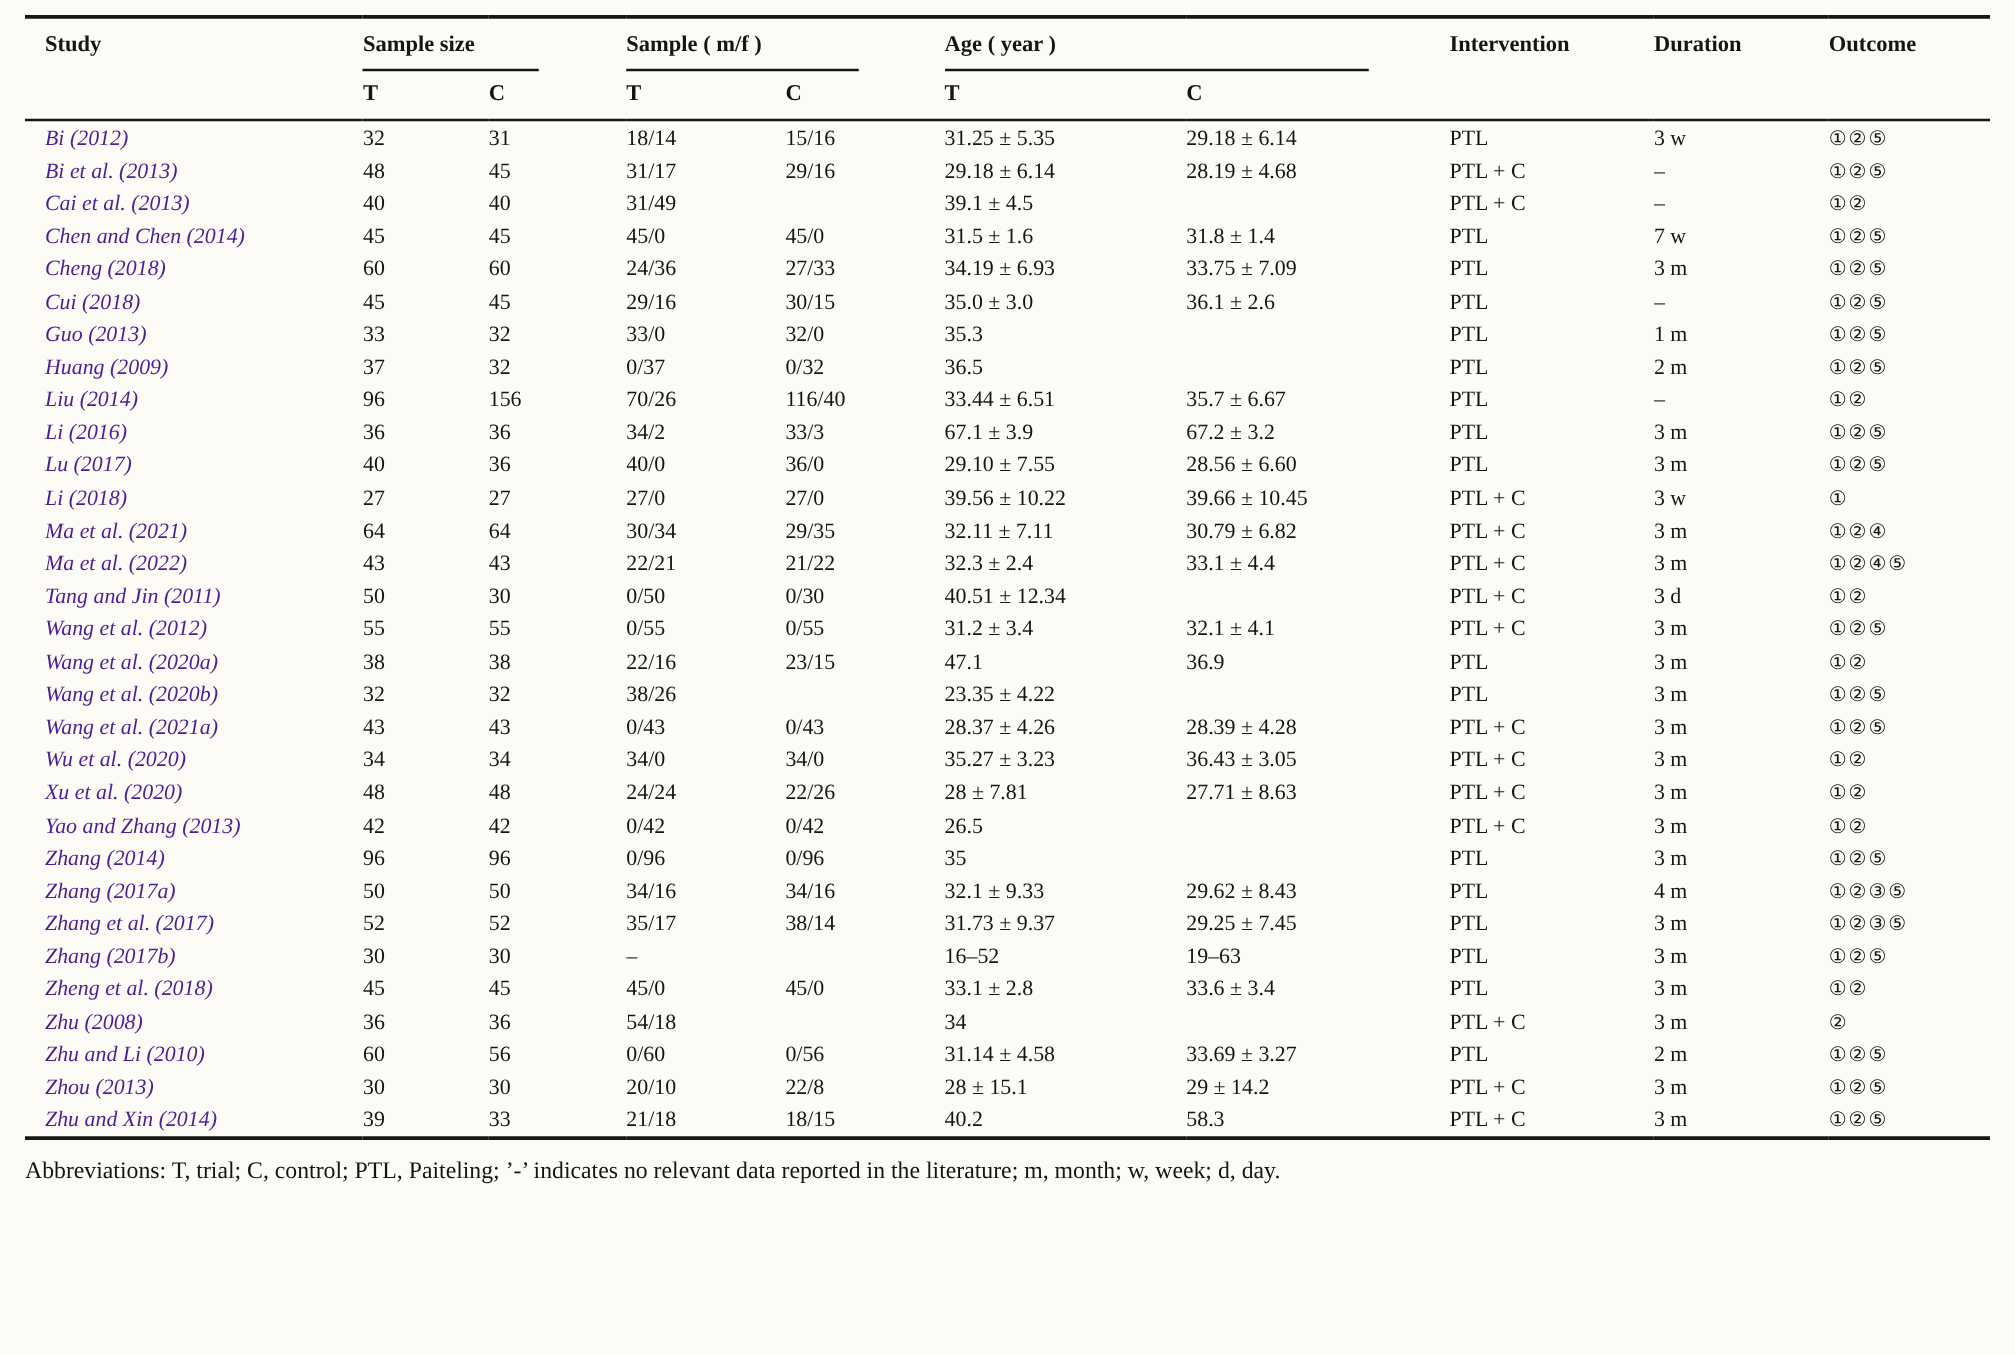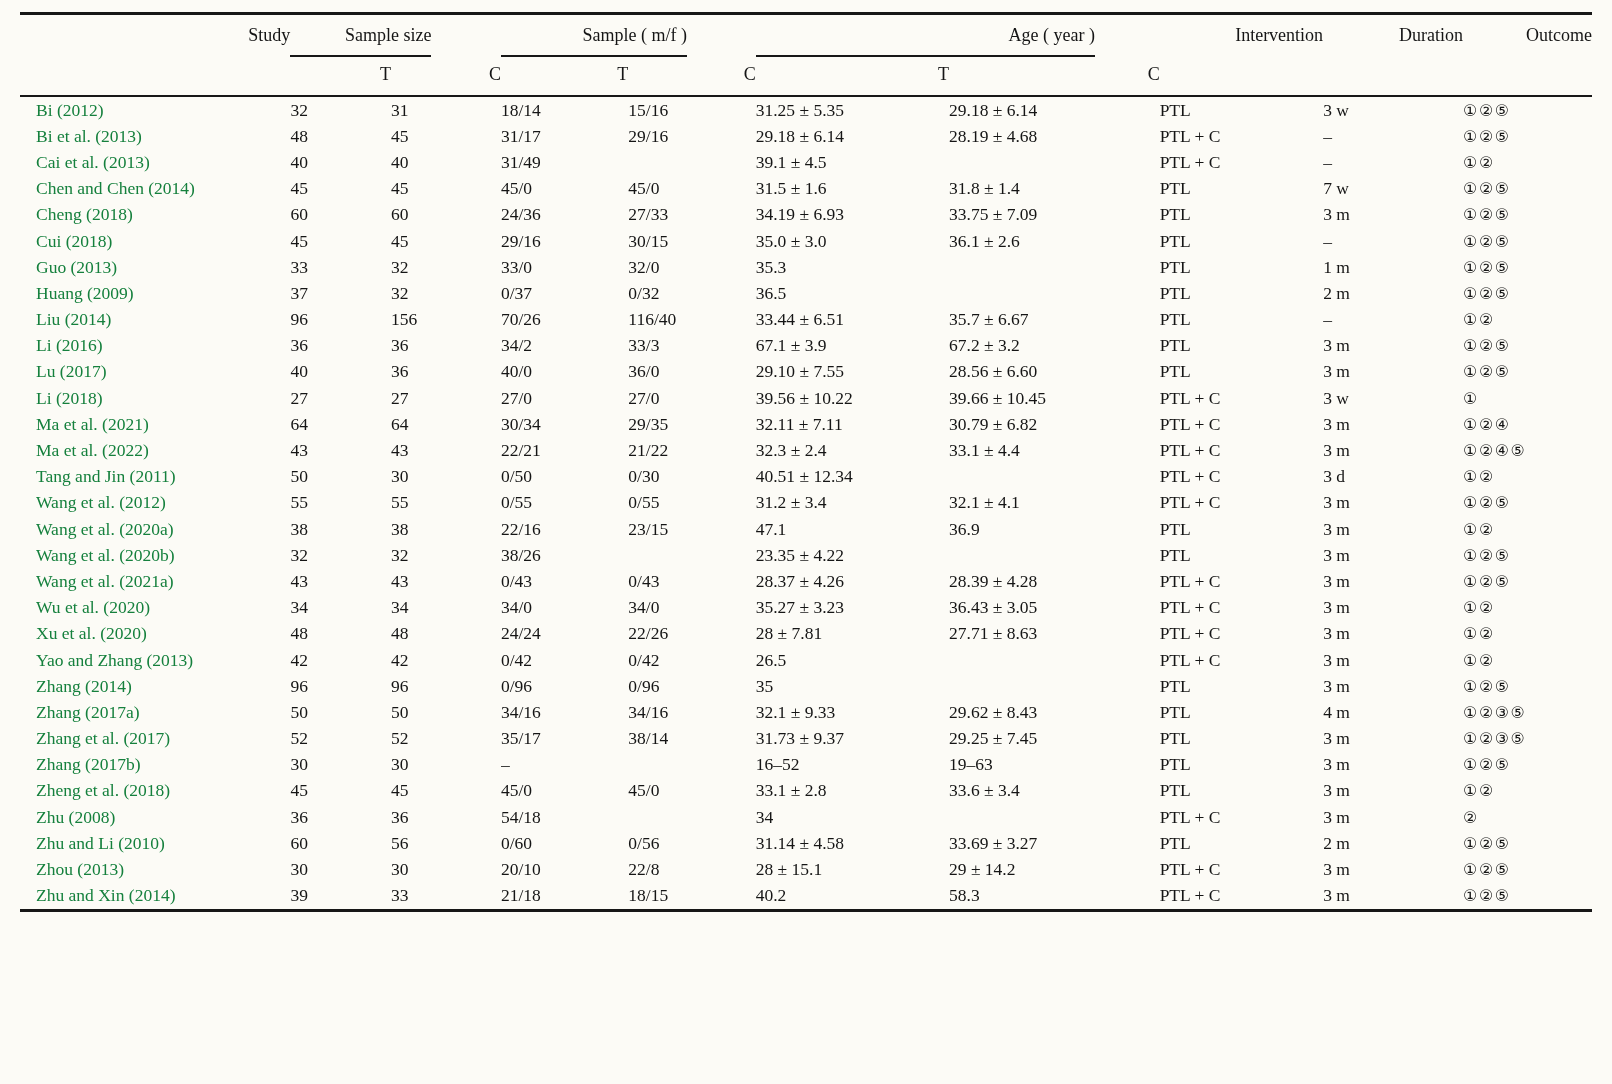--- a/index.html
+++ b/index.html
@@ -29,22 +29,22 @@
     border-collapse: collapse;
     border-top: 3px solid #171717;
     border-bottom: 3px solid #171717;
     table-layout: fixed;
     font-size: 17.5px;
   }
   thead {
     border-bottom: 2.5px solid #171717;
   }
   th {
-    font-weight: normal;
-    text-align: right;
+    font-weight: bold;
+    text-align: left;
     font-size: 18px;
   }
   tr.group-row th {
     padding: 10px 0 0 0;
     vertical-align: top;
   }
   tr.group-row th.first-col {
     padding-left: 16px;
   }
   .grp {
@@ -59,22 +59,23 @@
     padding: 7px 0 10px 0;
     font-size: 18px;
   }
   tbody td {
     padding: 2.6px 0;
     vertical-align: middle;
     white-space: nowrap;
     overflow: hidden;
   }
   tbody td.col-study {
-    color: #15803d;
+    color: #4c1d95;
     padding-left: 16px;
+    font-style: italic;
   }
   tbody td.col-outcome {
     font-family: "DejaVu Sans", sans-serif;
     font-size: 16px;
     letter-spacing: 1.5px;
   }
   .footnotes {
     margin-top: 10px;
     font-size: 19px;
     line-height: 1.55;
@@ -497,15 +498,16 @@
           <td class="col-age-t">40.2</td>
           <td class="col-age-c">58.3</td>
           <td class="col-intervention">PTL + C</td>
           <td class="col-duration">3 m</td>
           <td class="col-outcome">①②⑤</td>
         </tr>
       </tbody>
   </table>
 
   <div class="footnotes">
+    <p>Abbreviations: T, trial; C, control; PTL, Paiteling; ’-’ indicates no relevant data reported in the literature; m, month; w, week; d, day.</p>
   </div>
 
 </div>
 
 </body></html>

